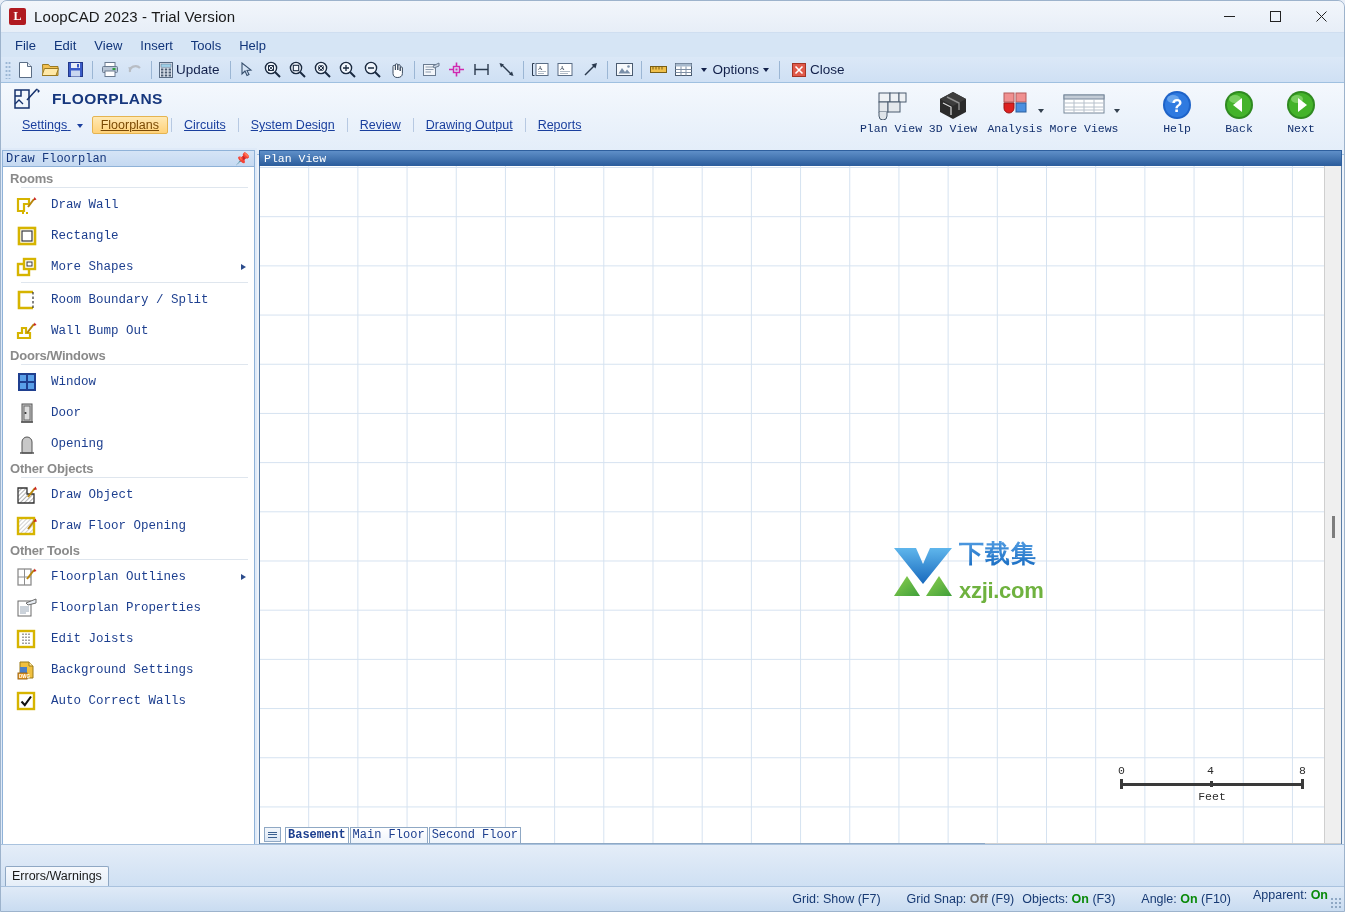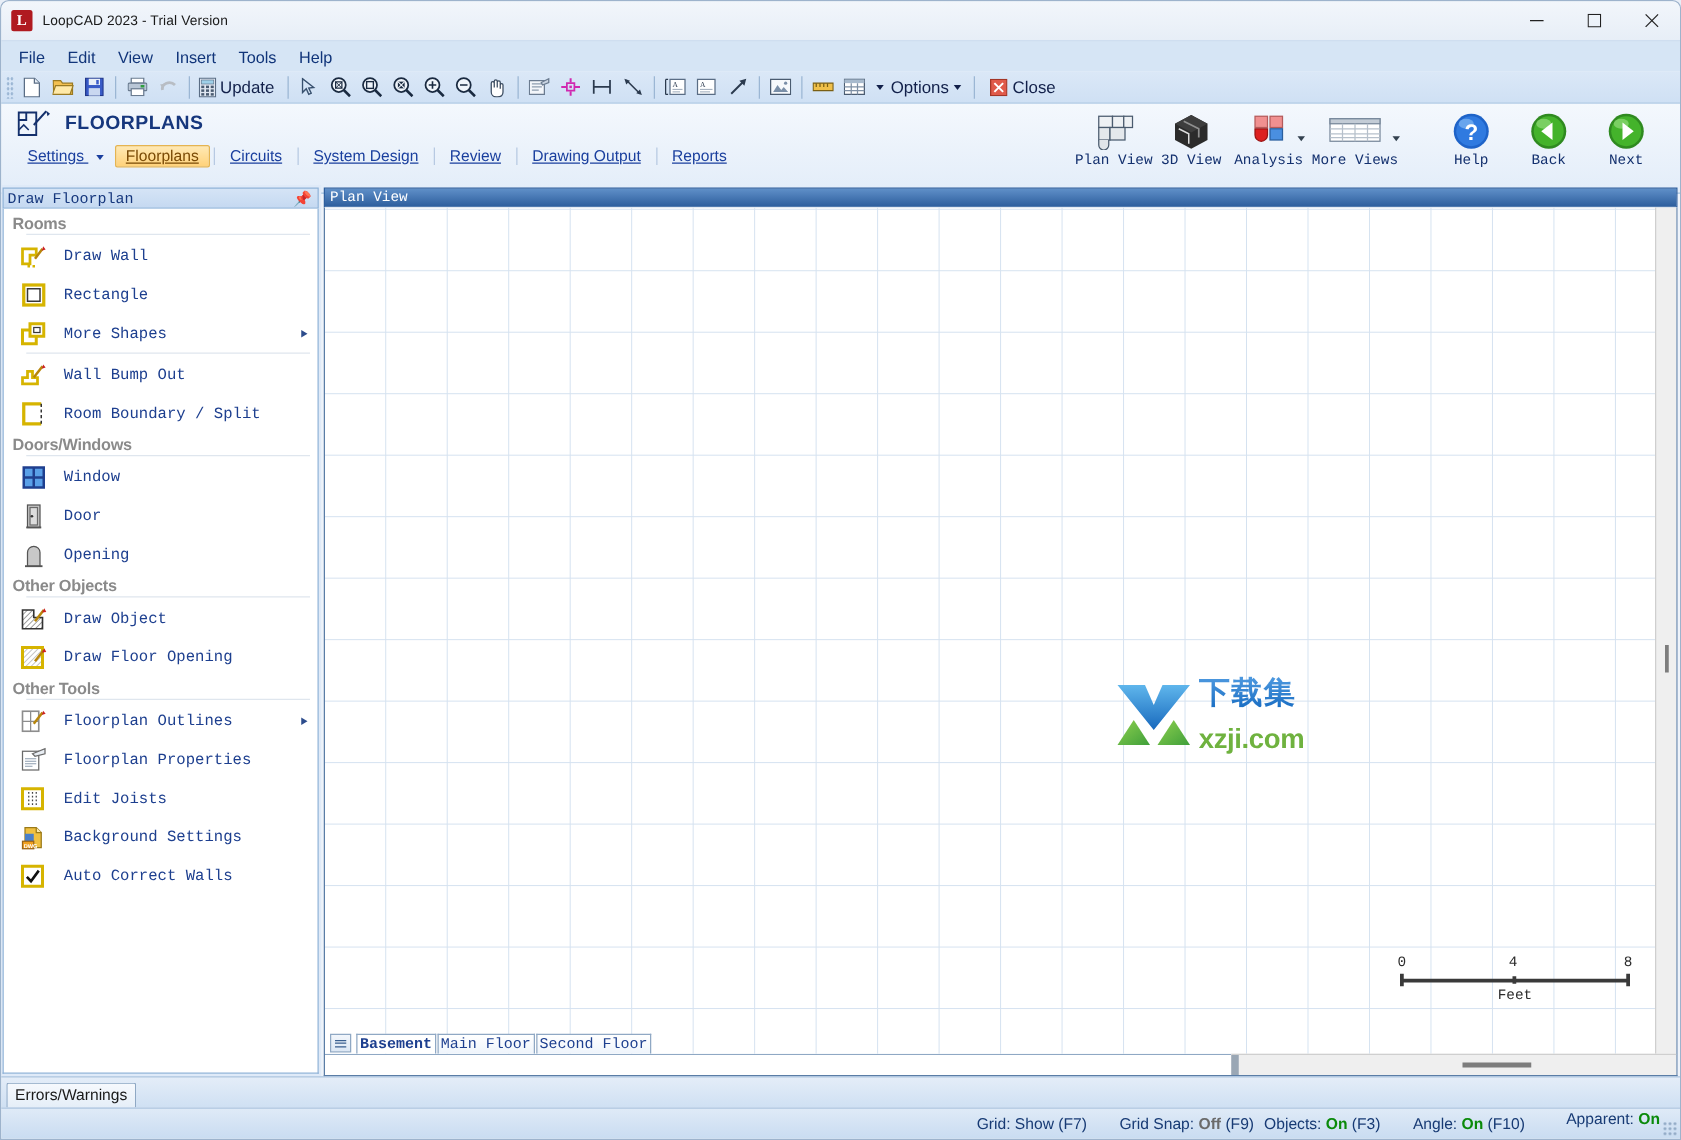--- a/index.html
+++ b/index.html
@@ -27,21 +27,21 @@
     border-radius: 6px 6px 0 0;
   }
   .title-icon {
     width: 17px; height: 17px; margin-left: 8px; margin-right: 8px;
     background: #b01a20;
     border-radius: 2px;
     color: #fff; font-size: 12px; font-weight: bold;
     display: flex; align-items: center; justify-content: center;
     font-family: "Liberation Serif", serif;
   }
-  .title-text { font-size: 11px; color: #1a1a1a; letter-spacing: .1px; }
+  .title-text { font-size: 15px; color: #1a1a1a; letter-spacing: .1px; }
   .win-buttons { position: absolute; right: 0; top: 0; display: flex; height: 31px; }
   .win-btn {
     width: 46px; height: 31px;
     display: flex; align-items: center; justify-content: center;
     color: #222;
   }
   .win-btn svg { display: block; }
 
   
   .menubar {
@@ -293,21 +293,21 @@
     font-family: "Liberation Mono", monospace;
     background: linear-gradient(#ffffff,#eef4fb);
     border: 1px solid #8fa8c4; border-bottom: none;
     padding: 0px 2px; height: 16px; line-height: 15px;
     margin-right: 1px;
   }
   .ftab.active { font-weight: bold; background: #fff; }
 
   
   .errors-strip {
-    position: absolute; left: 0; right: 0; bottom: 25px; height: 25px;
+    position: absolute; left: 0; right: 0; bottom: 25px; height: 42px;
     background: linear-gradient(#e4edf8, #cfe0f3);
     border-top: 1px solid #a9c2de;
     display: flex; align-items: flex-end;
   }
   .errors-tab {
     font-size: 12.5px; color: #1a1a1a;
     background: linear-gradient(#f6f9fd, #e5eef8);
     border: 1px solid #8fa8c4; border-bottom: none;
     border-radius: 2px 2px 0 0;
     padding: 2px 6px 3px 6px; margin-left: 4px;
@@ -315,21 +315,21 @@
   .statusbar {
     position: absolute; left: 0; right: 0; bottom: 0; height: 25px;
     background: linear-gradient(#dfeaf7, #c9dcf1);
     border-top: 1px solid #a9c2de;
     display: flex; align-items: center; justify-content: flex-end;
     font-size: 12.5px; color: #173a74;
     padding-right: 14px;
     overflow: hidden;
   }
   .sb-seg { white-space: nowrap; margin-left: 26px; position: relative; }
-  .sb-seg.apparent { margin-left: 33px; margin-right: 2px; transform: translateY(-4px); }
+  .sb-seg.apparent { margin-left: 22px; margin-right: 2px; transform: translateY(-4px); }
   .val-on { color: #0a8a0a; font-weight: bold; }
   .val-off { color: #6b6b6b; font-weight: bold; }
   .grip-dots {
     position: absolute; right: 2px; bottom: 2px; width: 12px; height: 12px;
     background-image: radial-gradient(circle, #8fa8c4 1px, transparent 1.2px);
     background-size: 4px 4px;
   }
 </style>
 </head>
 <body>
@@ -755,35 +755,35 @@
                 <rect x="11" y="5" width="5" height="4" fill="#fff" stroke="#3a3a3a" stroke-width="1"></rect>
               </svg>
           </span>
           <span class="lbl">More Shapes</span>
           <span class="submenu-arrow"></span>
         </div>
         <div class="group-rule"></div>
         <div class="tool-item">
           <span class="ico">
             <svg width="22" height="20" viewBox="0 0 22 20">
+                <path d="M17 2 h-14 v16 h14" fill="#fff" stroke="#d6b400" stroke-width="2.6"></path>
+                <line x1="17" y1="2" x2="17" y2="18" stroke="#333" stroke-width="1.2" stroke-dasharray="2.5 2"></line>
+              </svg>
+          </span>
+          <span class="lbl">Room Boundary / Split</span>
+        </div>
+        <div class="tool-item">
+          <span class="ico">
+            <svg width="22" height="20" viewBox="0 0 22 20">
                 <path d="M2 17 v-5 h4 v-5 h4 v5 h4 v5z" fill="#fff" stroke="#d6b400" stroke-width="2.2"></path>
                 <path d="M11 12 L18 3" stroke="#b8860b" stroke-width="2"></path>
                 <path d="M18.5 1.5 L20.5 4 L17.5 5z" fill="#cc2222"></path>
               </svg>
           </span>
           <span class="lbl">Wall Bump Out</span>
-        </div>
-        <div class="tool-item">
-          <span class="ico">
-            <svg width="22" height="20" viewBox="0 0 22 20">
-                <path d="M17 2 h-14 v16 h14" fill="#fff" stroke="#d6b400" stroke-width="2.6"></path>
-                <line x1="17" y1="2" x2="17" y2="18" stroke="#333" stroke-width="1.2" stroke-dasharray="2.5 2"></line>
-              </svg>
-          </span>
-          <span class="lbl">Room Boundary / Split</span>
         </div>
 
         <div class="group-label">Doors/Windows</div>
         <div class="group-rule"></div>
         <div class="tool-item">
           <span class="ico">
             <svg width="22" height="20" viewBox="0 0 22 20">
                 <rect x="2" y="1" width="18" height="18" fill="#1f3f8f"></rect>
                 <rect x="4" y="3" width="6" height="6" fill="#5aa0e8"></rect>
                 <rect x="12" y="3" width="6" height="6" fill="#5aa0e8"></rect>

